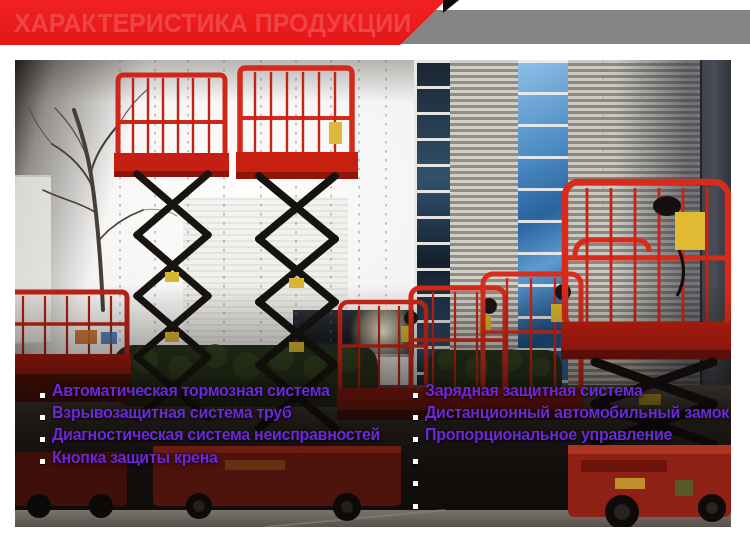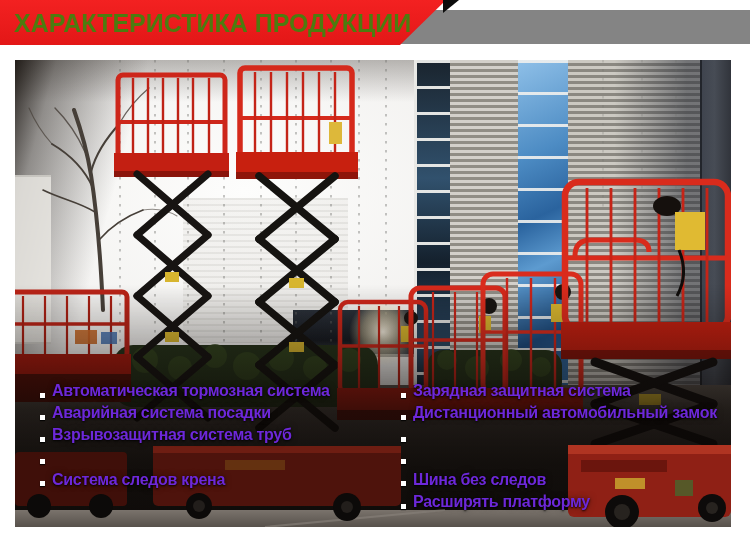--- a/index.html
+++ b/index.html
@@ -15,21 +15,21 @@
     position:absolute;left:0;top:0;width:446px;height:45px;z-index:2;
     background:linear-gradient(180deg,#f32121 0%,#e31717 100%);
     clip-path:polygon(0 0,446px 0,400px 45px,0 45px);
   }
   .hdr-fold{
     position:absolute;left:443px;top:0;width:16px;height:13px;background:#0c0c0c;z-index:3;
     clip-path:polygon(0 0,100% 0,0 100%);
   }
   .hdr-title{
     position:absolute;left:14px;top:0;height:45px;line-height:46px;z-index:4;
-    color:#4d7c0f;font-size:25px;font-weight:700;letter-spacing:0px;white-space:nowrap;
+    color:#ef4444;font-size:25px;font-weight:700;letter-spacing:0px;white-space:nowrap;
   }
   
   .photo{
     position:absolute;left:15px;top:60px;width:716px;height:467px;overflow:hidden;background:#dddbd7;
   }
   .ph-bg{
     position:absolute;inset:0;
     background:
       linear-gradient(105deg,rgba(22,17,13,0.92) 0%,rgba(22,17,13,0.45) 5%,rgba(22,17,13,0) 16%),
       linear-gradient(180deg,rgba(40,34,28,0.30) 0%,rgba(40,34,28,0) 9%),
@@ -78,21 +78,21 @@
   }
   .ph-svg{position:absolute;left:0;top:0;z-index:2;}
   .ph-shade{
     position:absolute;left:0;top:225px;width:716px;height:242px;z-index:3;
     background:linear-gradient(180deg,rgba(0,0,0,0) 0%,rgba(10,6,4,.35) 30%,rgba(10,6,4,.68) 52%,rgba(8,5,3,.80) 74%,rgba(8,5,3,.80) 100%);
   }
   .ph-fg{position:absolute;left:0;top:0;z-index:4;}
   
   .features{position:absolute;z-index:6;top:320px;margin:0;padding:0;list-style:none;}
   .features.left{left:25px;}
-  .features.right{left:386px;}
+  .features.right{left:398px;}
   .features li{
     display:flex;align-items:center;height:22.2px;
     color:#6d28d9;font-size:16px;font-weight:700;letter-spacing:-0.3px;white-space:nowrap;
     text-shadow:0 1px 2px rgba(0,0,0,.85),0 0 6px rgba(0,0,0,.5);
   }
   .features li .blt{
     width:5px;height:5px;background:#ffffff;margin:8px 7px 0 0;flex:0 0 auto;
     box-shadow:0 1px 1px rgba(0,0,0,.8);
   }
 </style>
@@ -357,52 +357,48 @@
       </g>
     </svg>
 
     <ul class="features left">
       <li>
           <span class="blt"></span>
           <span>Автоматическая тормозная система</span>
         </li>
       <li>
           <span class="blt"></span>
-          <span>Аварийная система посадки</span>
-        </li>
-      <li>
-          <span class="blt"></span>
           <span>Взрывозащитная система труб</span>
         </li>
       <li>
           <span class="blt"></span>
-        </li>
-      <li>
-          <span class="blt"></span>
-          <span>Система следов крена</span>
+          <span>Диагностическая система неисправностей</span>
+        </li>
+      <li>
+          <span class="blt"></span>
+          <span>Кнопка защиты крена</span>
         </li>
     </ul>
     <ul class="features right">
       <li>
           <span class="blt"></span>
           <span>Зарядная защитная система</span>
         </li>
       <li>
           <span class="blt"></span>
           <span>Дистанционный автомобильный замок</span>
         </li>
       <li>
           <span class="blt"></span>
-        </li>
-      <li>
-          <span class="blt"></span>
-        </li>
-      <li>
-          <span class="blt"></span>
-          <span>Шина без следов</span>
-        </li>
-      <li>
-          <span class="blt"></span>
-          <span>Расширять платформу</span>
+          <span>Пропорциональное управление</span>
+        </li>
+      <li>
+          <span class="blt"></span>
+        </li>
+      <li>
+          <span class="blt"></span>
+        </li>
+      <li>
+          <span class="blt"></span>
         </li>
     </ul>
   </div>
 </div>
 
 </body></html>

